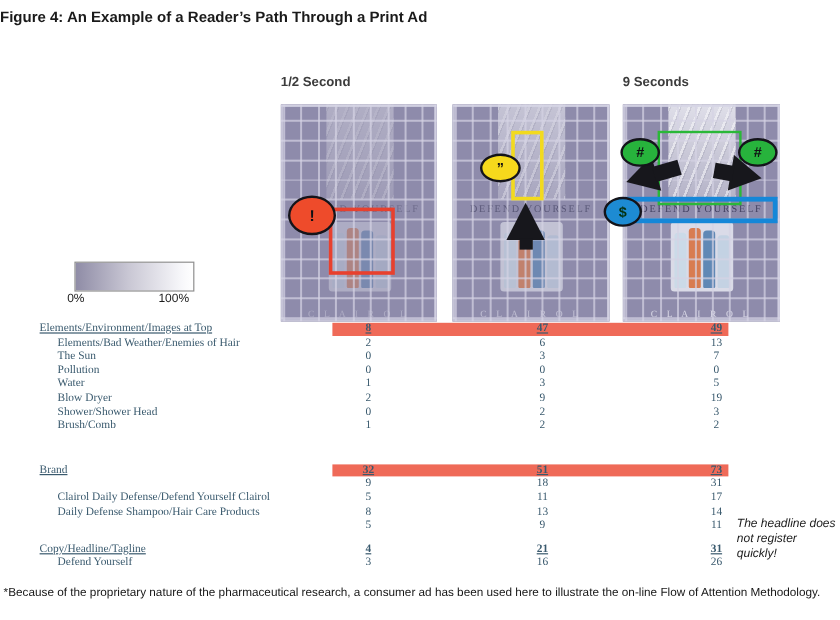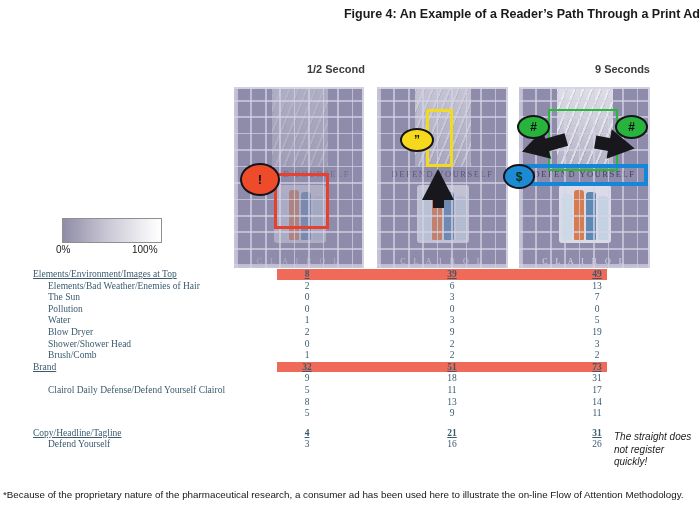--- a/index.html
+++ b/index.html
@@ -1,33 +1,33 @@
 <!DOCTYPE html>
 <html><head>
 <meta charset="utf-8">
 <style>
   html,body{margin:0;padding:0;background:#fff;}
   #page{position:relative;width:700px;height:517px;background:#fff;overflow:hidden;
         font-family:"Liberation Sans",sans-serif;color:#1b1b1b;}
 
-  .title{position:absolute;left:0;right:0;top:7px;text-align:right;
+  .title{position:absolute;left:0;right:0;top:7px;text-align:left;
          font-size:12.5px;font-weight:bold;color:#1a1a1a;}
 
   
   .left-text{position:absolute;left:25px;top:57px;width:208px;font-size:10px;line-height:11.5px;}
   .left-text .para{margin-top:13px;}
 
   
   .legend-bar{position:absolute;left:62px;top:218px;width:98px;height:23px;
               border:1px solid #8f8f8f;background:linear-gradient(90deg,#8f8ca6 0%,#c9c7d4 45%,#f7f7fa 90%,#ffffff 100%);}
   .legend-min{position:absolute;left:56px;top:244px;font-size:10px;}
   .legend-max{position:absolute;left:132px;top:244px;font-size:10px;}
 
   
-  .panel-label{position:absolute;top:63px;width:131px;text-align:right;
+  .panel-label{position:absolute;top:63px;width:131px;text-align:left;
                font-size:11px;font-weight:bold;color:#3c3c3c;}
   .pl1{left:234px}.pl2{left:377px}.pl3{left:519px}
 
   .panel{position:absolute;top:87px;width:131px;height:181px;}
   .p1{left:234px;width:130px}.p2{left:377px}.p3{left:519px}
 
   .clip{position:absolute;left:0;top:0;right:0;bottom:0;overflow:hidden;background:#8e8bab;}
   .ad{position:absolute;left:0;top:0;right:0;bottom:0;}
   .p1 .ad{opacity:.4}.p2 .ad{opacity:.65}.p3 .ad{opacity:.95}
   .shower{position:absolute;left:38px;top:0;width:56px;height:79px;
@@ -85,21 +85,21 @@
   
   .table{position:absolute;left:33px;top:269px;width:574px;
          font-family:"Liberation Serif",serif;font-size:9.5px;color:#3a5a6e;}
   .t-row{position:relative;height:11.6px;line-height:11px;}
   .t-sub .t-label{padding-left:15px;}
   .t-header .t-label{text-decoration:underline;font-family:Liberation Serif, serif;}
   .t-val{position:absolute;top:0;width:60px;text-align:center;z-index:1;}
   .v1{left:244px}.v2{left:389px}.v3{left:534px}
   .t-header .t-val{font-weight:bold;text-decoration:underline;}
   .red-bar{position:absolute;left:244px;top:0;width:330px;height:10.5px;background:#ef6a58;z-index:0;}
-  #sec-brand{margin-top:0;}
+  #sec-brand{margin-top:25px;}
   #sec-copy{margin-top:8px;}
 
   .side-note{position:absolute;left:614px;top:431px;width:86px;
              font-size:10px;font-style:italic;line-height:12.5px;color:#1b1b1b;}
   .footnote{position:absolute;left:3px;top:489px;width:695px;font-size:9.8px;line-height:11.5px;color:#161616;}
 </style>
 </head>
 <body>
 
 <div id="page">
@@ -184,21 +184,21 @@
     <div class="badge blue-badge">$</div>
   </div>
 
   <div class="table">
 
     <div id="sec-elements">
       <div class="t-row t-header">
         <span class="red-bar"></span>
         <span class="t-label">Elements/Environment/Images at Top</span>
         <span class="t-val v1">8</span>
-        <span class="t-val v2">39</span>
+        <span class="t-val v2">47</span>
         <span class="t-val v3">49</span>
       </div>
       <div class="t-row t-sub">
         <span class="t-label">Elements/Bad Weather/Enemies of Hair</span>
         <span class="t-val v1">2</span>
         <span class="t-val v2">6</span>
         <span class="t-val v3">13</span>
       </div>
       <div class="t-row t-sub">
         <span class="t-label">The Sun</span>
@@ -251,20 +251,21 @@
         <span class="t-val v2">18</span>
         <span class="t-val v3">31</span>
       </div>
       <div class="t-row t-sub">
         <span class="t-label">Clairol Daily Defense/Defend Yourself Clairol</span>
         <span class="t-val v1">5</span>
         <span class="t-val v2">11</span>
         <span class="t-val v3">17</span>
       </div>
       <div class="t-row t-sub">
+        <span class="t-label">Daily Defense Shampoo/Hair Care Products</span>
         <span class="t-val v1">8</span>
         <span class="t-val v2">13</span>
         <span class="t-val v3">14</span>
       </div>
       <div class="t-row t-sub">
         <span class="t-val v1">5</span>
         <span class="t-val v2">9</span>
         <span class="t-val v3">11</span>
       </div>
     </div>
@@ -279,17 +280,17 @@
       <div class="t-row t-sub">
         <span class="t-label">Defend Yourself</span>
         <span class="t-val v1">3</span>
         <span class="t-val v2">16</span>
         <span class="t-val v3">26</span>
       </div>
     </div>
 
   </div>
 
-  <div class="side-note">The straight does not register quickly!</div>
+  <div class="side-note">The headline does not register quickly!</div>
 
   <div class="footnote">*Because of the proprietary nature of the pharmaceutical research, a consumer ad has been used here to illustrate the on-line Flow of Attention Methodology.</div>
 
 </div>
 
 </body></html>

